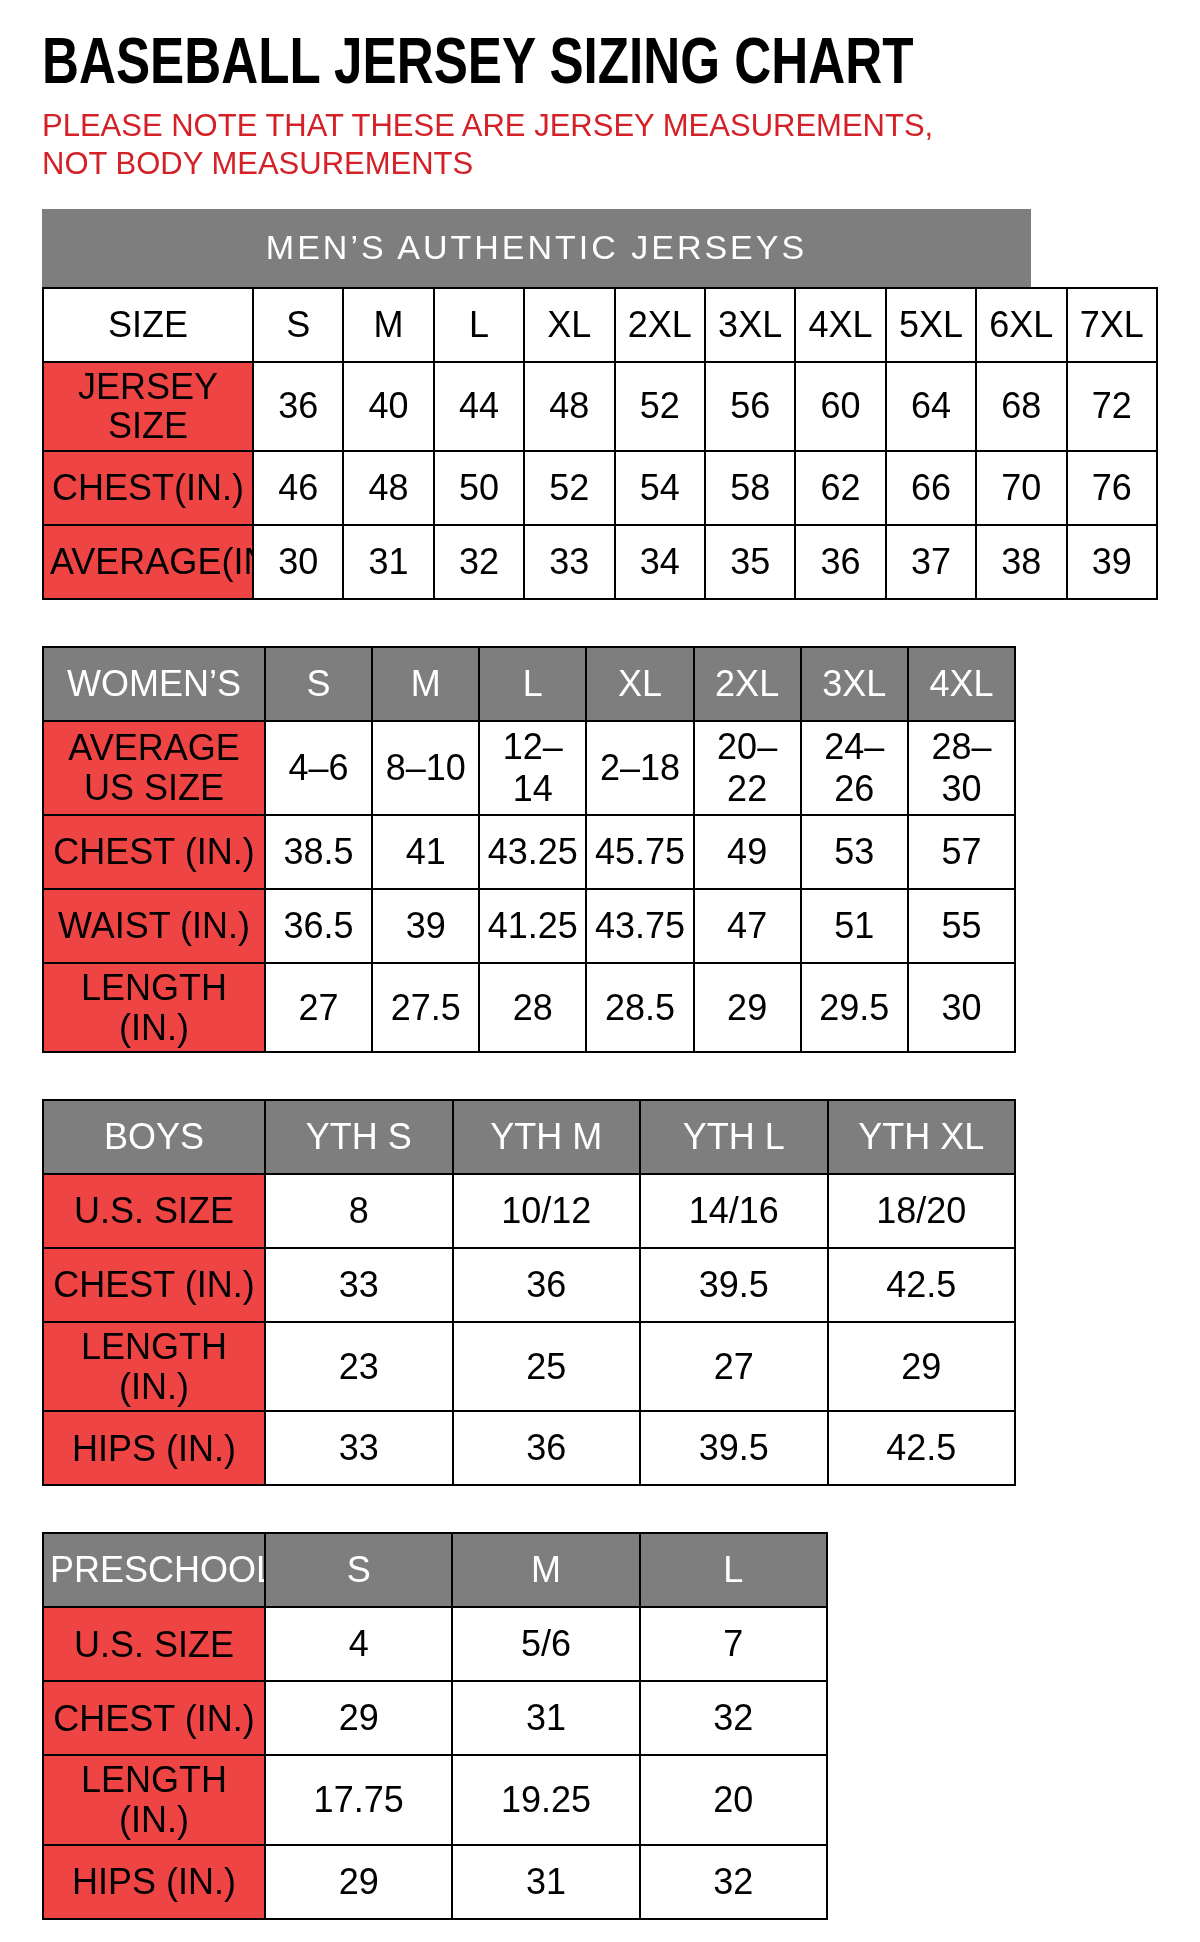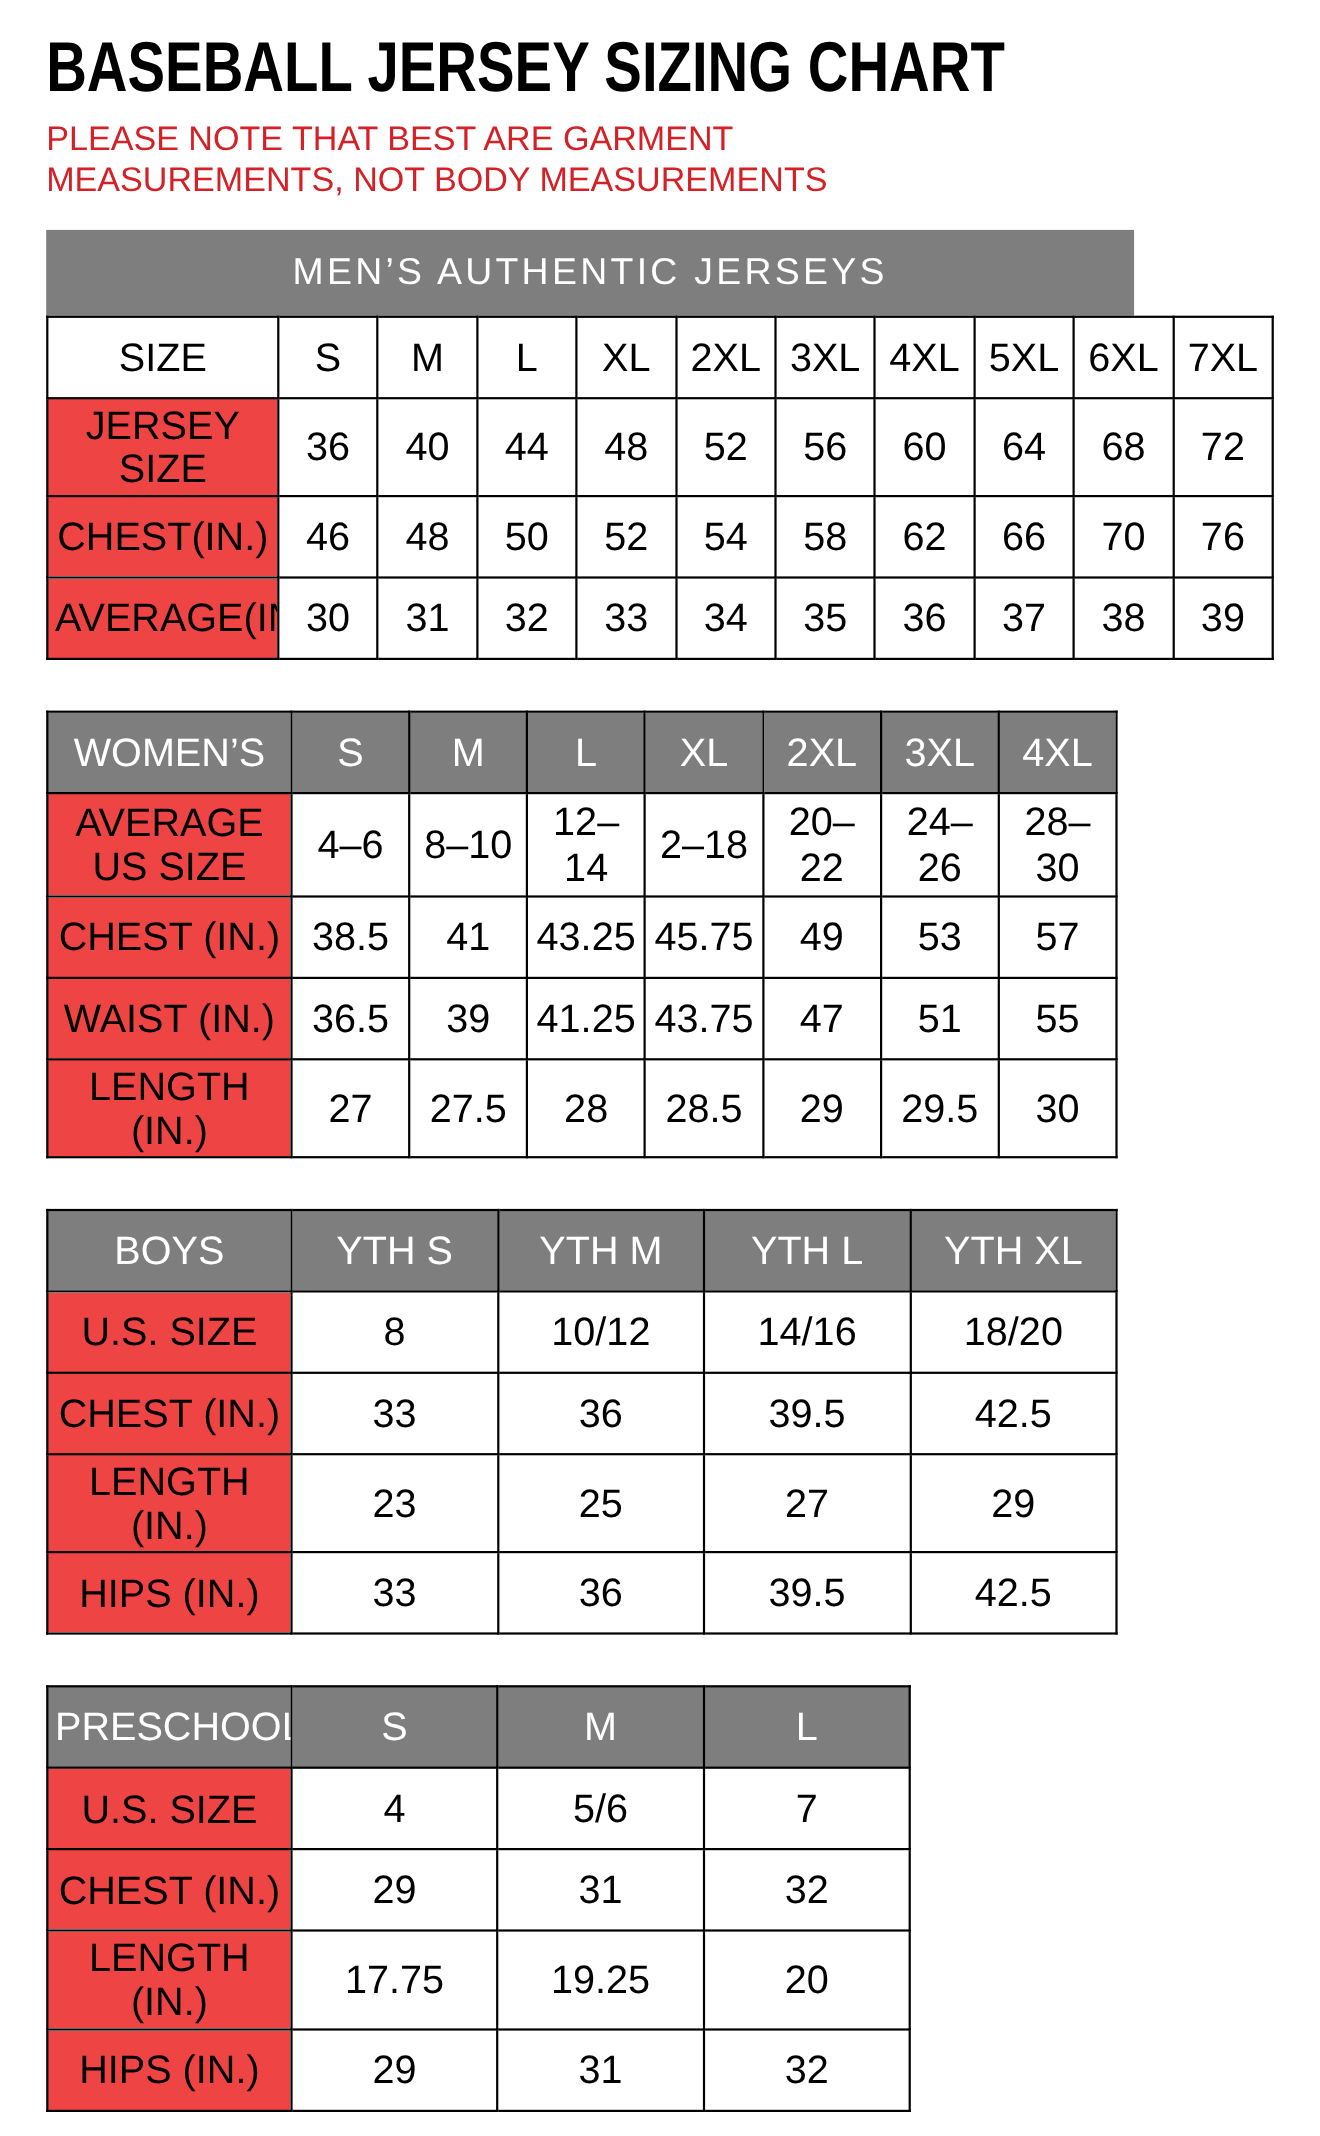--- a/index.html
+++ b/index.html
@@ -83,21 +83,21 @@
     white-space: nowrap;
   }
 </style>
 </head>
 <body>
 
 <div class="page">
 
   <h1 class="title">BASEBALL JERSEY SIZING CHART</h1>
 
-  <div class="note">PLEASE NOTE THAT BEST ARE GARMENT MEASUREMENTS, NOT BODY MEASUREMENTS</div>
+  <div class="note">PLEASE NOTE THAT THESE ARE JERSEY MEASUREMENTS, NOT BODY MEASUREMENTS</div>
 
   <div class="tbl-wrap" id="mens-table-wrap">
     <div class="banner">MEN’S AUTHENTIC JERSEYS</div>
     <table class="sizing" style="width: 1114px;">
         <colgroup>
           <col style="width: 210px;">
           <col style="width: 90.4px;">
           <col style="width: 90.4px;">
           <col style="width: 90.4px;">
           <col style="width: 90.4px;">

